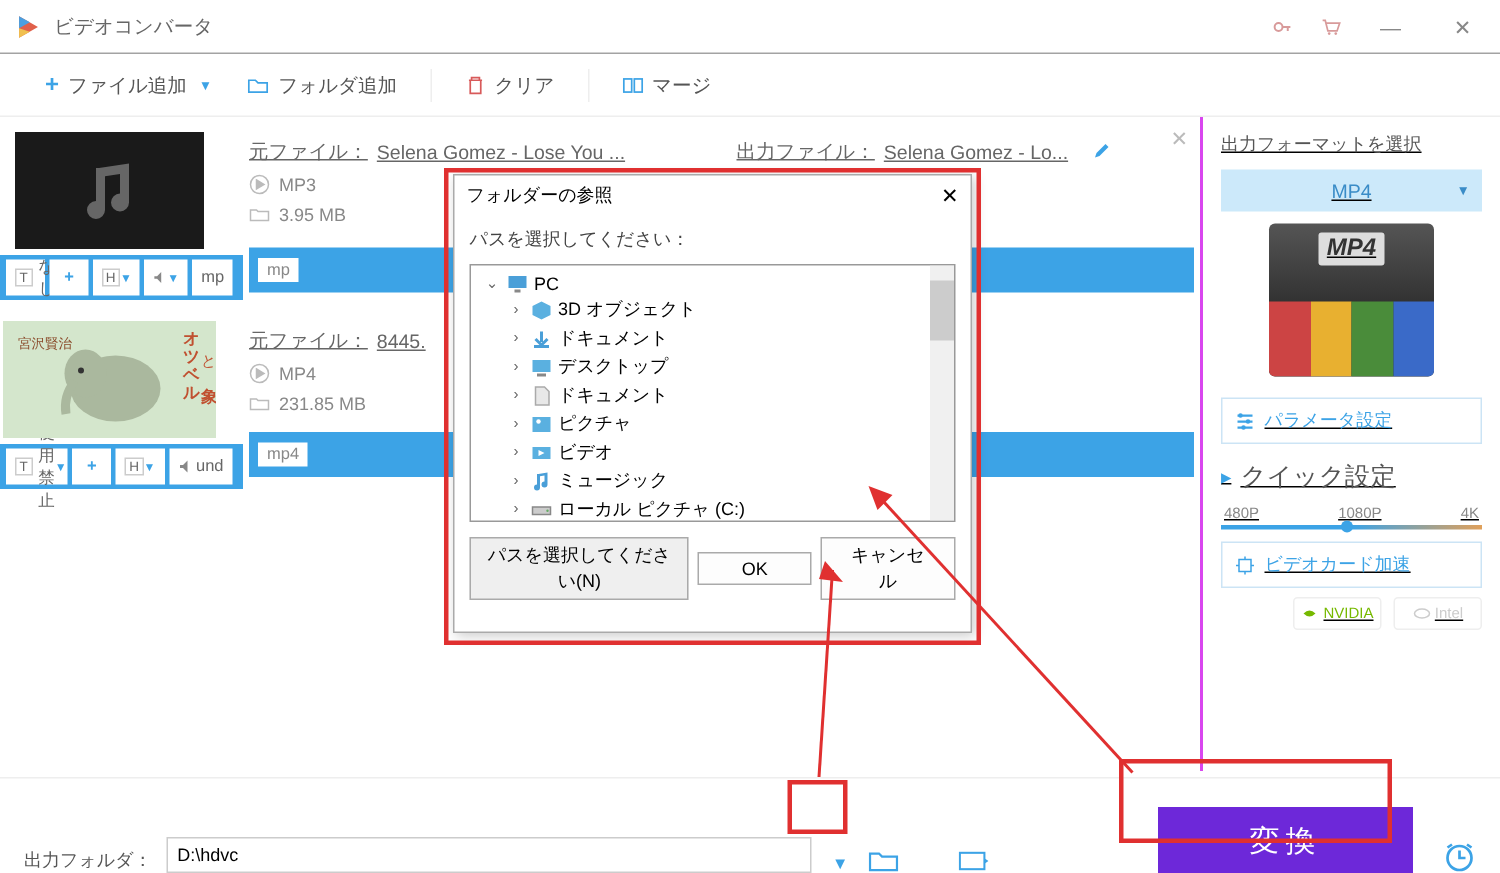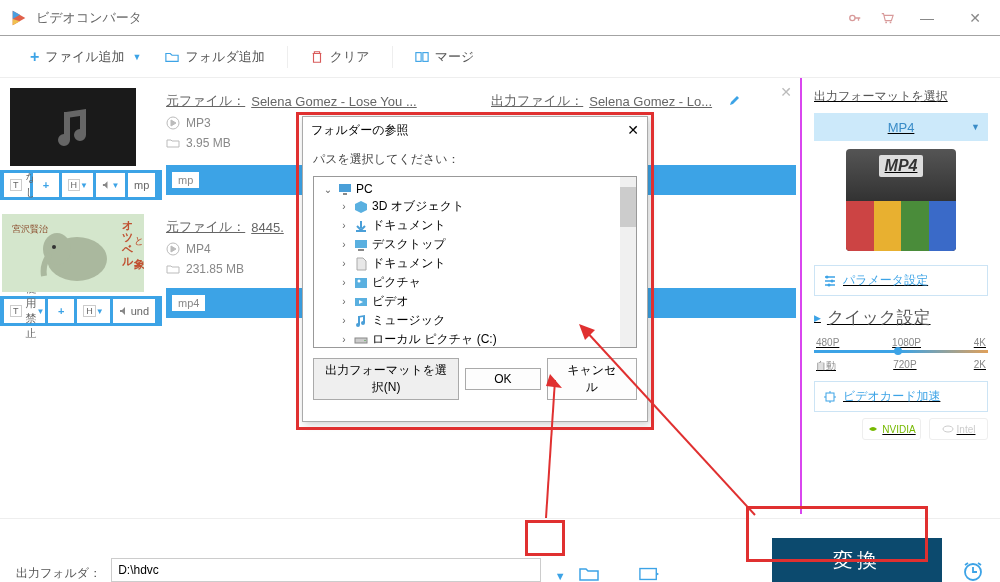--- a/index.html
+++ b/index.html
@@ -68,21 +68,21 @@
 .gpu-logo { flex: 1; border: 1px solid #eee; border-radius: 3px; font-size: 10px; padding: 4px; display: flex; align-items: center; justify-content: center; gap: 3px; }
 .nvidia { color: #76b900; }
 .intel { color: #ccc; }
 
 
 .bottombar { height: 64px; border-top: 1px solid #eee; display: flex; align-items: flex-end; padding: 0 16px; gap: 10px; position: absolute; bottom: 0; left: 0; right: 0; }
 .out-label { font-size: 12px; color: #555; }
 .out-input { flex: 0 0 430px; height: 24px; border: 1px solid #ccc; font-size: 12px; padding: 0 6px; }
 .out-dd { width: 18px; color: #3ca3e6; font-size: 11px; cursor: pointer; text-align: center; }
 .bot-ico { color: #3ca3e6; width: 20px; cursor: pointer; }
-.convert-btn { width: 170px; height: 44px; background: #0c4a6e; color: #fff; font-size: 20px; display: flex; align-items: center; justify-content: center; margin-left: auto; cursor: pointer; letter-spacing: 4px; }
+.convert-btn { width: 170px; height: 44px; background: #6d28d9; color: #fff; font-size: 20px; display: flex; align-items: center; justify-content: center; margin-left: auto; cursor: pointer; letter-spacing: 4px; }
 .clock-ico { color: #3ca3e6; margin-left: 10px; }
 
 
 .dialog { position: absolute; left: 302px; top: 116px; width: 346px; height: 306px; background: #fff; border: 1px solid #aaa; box-shadow: 2px 2px 8px rgba(0,0,0,0.2); z-index: 10; font-size: 12px; }
 .dlg-title { height: 26px; display: flex; align-items: center; padding: 0 8px; }
 .dlg-title span:first-child { flex: 1; }
 .dlg-close { cursor: pointer; font-size: 14px; }
 .dlg-msg { padding: 8px 10px; color: #444; }
 .tree { border: 1px solid #999; margin: 0 10px; height: 172px; overflow: hidden; padding: 4px; position: relative; }
 .tree-item { padding: 1px 0 1px 0; display: flex; align-items: center; gap: 4px; }
@@ -375,25 +375,20 @@
         </svg>
       <span>パラメータ設定</span>
     </div>
     <div class="quick-title">クイック設定</div>
     <div class="res-row">
       <span>480P</span>
       <span>1080P</span>
       <span>4K</span>
     </div>
     <div class="res-slider"></div>
-    <div class="res-row">
-      <span>自動</span>
-      <span>720P</span>
-      <span>2K</span>
-    </div>
     <div class="gpu-box">
       <svg width="14" height="14" viewBox="0 0 14 14">
           <rect x="3" y="3" width="8" height="8" fill="none" stroke="#3ca3e6"></rect>
           <path d="M7 1 V3 M7 11 V13 M1 7 H3 M11 7 H13" stroke="#3ca3e6"></path>
         </svg>
       <span>ビデオカード加速</span>
     </div>
     <div class="gpu-logos">
       <div class="gpu-logo nvidia">
           <svg width="12" height="12" viewBox="0 0 12 12">
@@ -508,21 +503,21 @@
             <circle cx="11" cy="7.5" r="0.8" fill="#6a6"></circle>
           </svg>
           <span>ローカル ピクチャ (C:)</span>
         </div>
       </div>
     <div class="tree-scroll">
         <div class="tree-scroll-thumb"></div>
       </div>
   </div>
   <div class="dlg-btns">
-    <button class="dlg-new">出力フォーマットを選択(N)</button>
+    <button class="dlg-new">パスを選択してください(N)</button>
     <button class="dlg-btn" style="padding:3px 28px">OK</button>
     <button class="dlg-btn">キャンセル</button>
   </div>
 </div>
 
 <div class="anno" style="left:296px;top:112px;width:358px;height:318px"></div>
 <div class="anno" style="left:525px;top:520px;width:40px;height:36px"></div>
 <div class="anno" style="left:746px;top:506px;width:182px;height:56px"></div>
 
 <svg class="arrow-svg" style="left:540px;top:370px" width="30" height="160">

